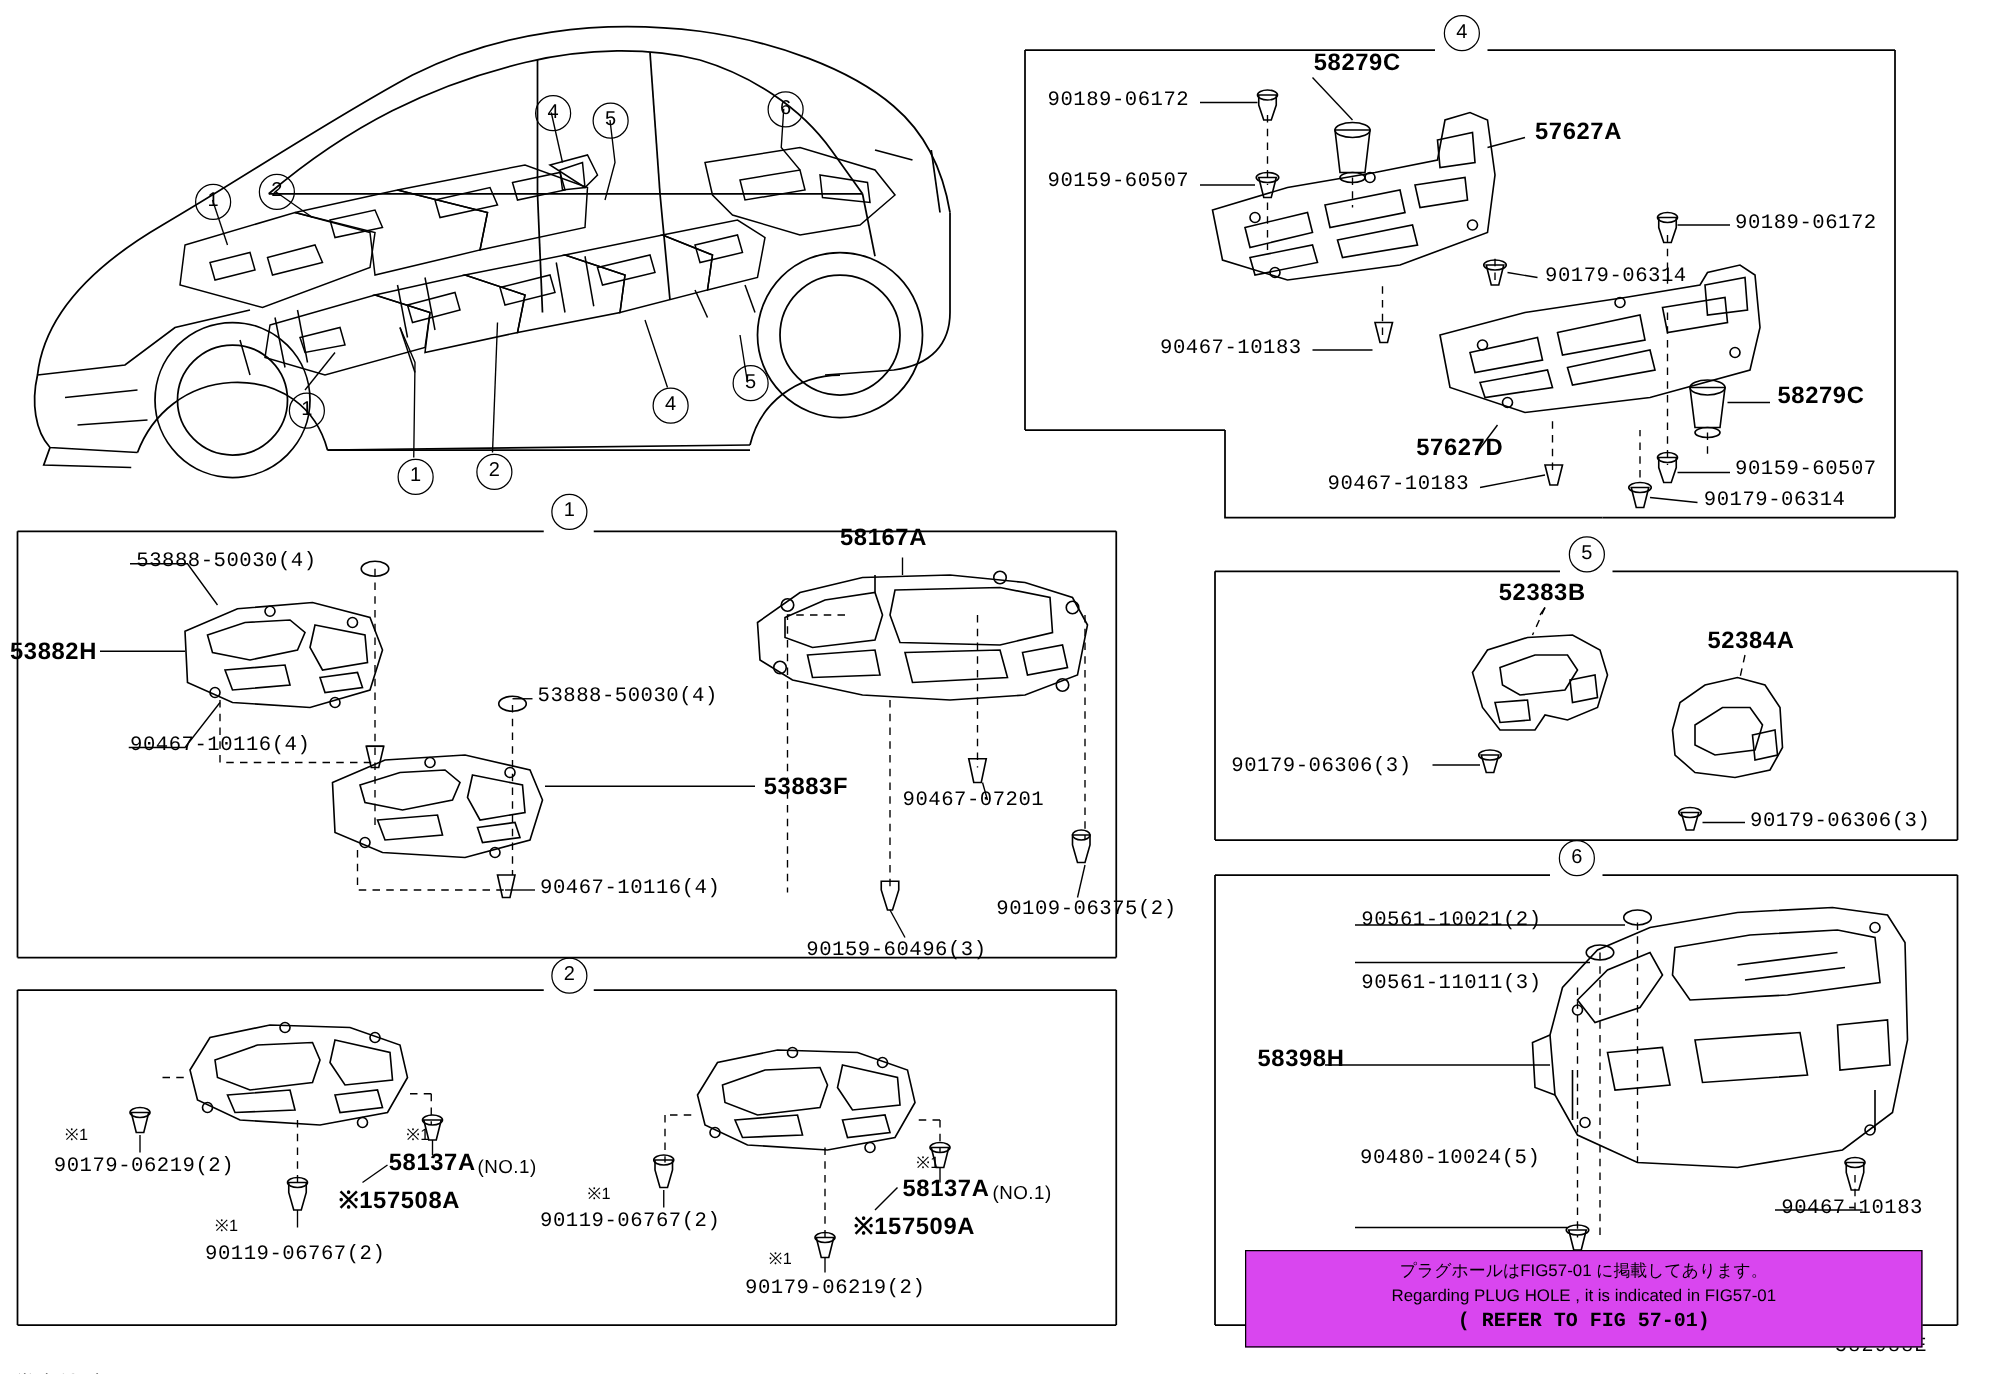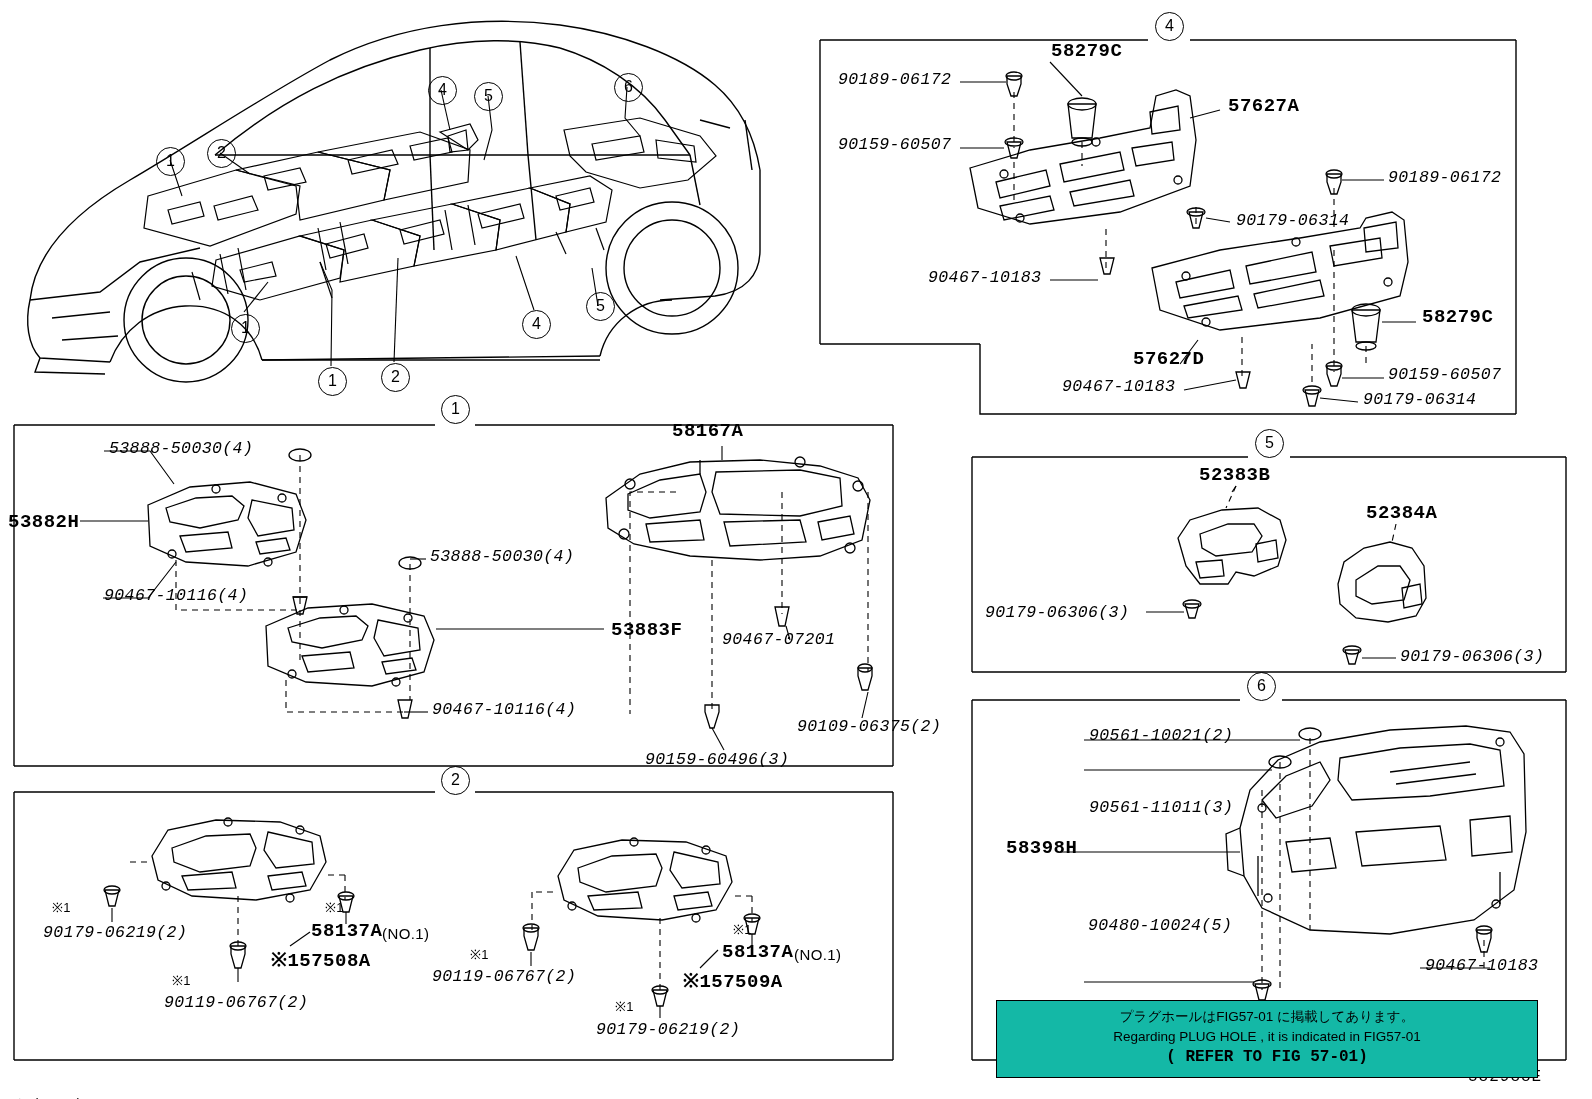--- a/index.html
+++ b/index.html
@@ -13,36 +13,36 @@
   }
   .diagram{position:absolute;left:0;top:0;width:1592px;height:1099px;}
   svg{position:absolute;left:0;top:0;width:1592px;height:1099px;}
   .lbl{
     position:absolute;
     font-size:17px;
     letter-spacing:0.4px;
     white-space:nowrap;
     font-family:"Liberation Sans", sans-serif;
   }
-  .lbl.mono{font-family:"Liberation Mono", monospace;font-size:16.5px;font-style:italic;}
-  .lbl.bold{font-weight:bold;font-size:19px;font-family:Liberation Mono, monospace;letter-spacing:0.5px;text-align:center;}
+  .lbl.mono{font-family:"Liberation Mono", monospace;font-size:16.5px;}
+  .lbl.bold{font-weight:bold;font-size:19px;font-family:Liberation Sans, sans-serif;letter-spacing:0.5px;text-align:center;}
   .circnum{
     position:absolute;
     width:27px;height:27px;
     border:1.6px solid #000;
     border-radius:50%;
     font-size:16px;
     line-height:25px;
     text-align:center;
     font-family:"Liberation Sans", sans-serif;
   }
   .note{
     position:absolute;
     border:1.6px solid #000;
-    background:#14b8a6;
+    background:#d946ef;
     padding:6px 10px 8px 10px;
     font-size:14px;
     line-height:1.45;
     text-align:center;
     font-family:"Liberation Sans", sans-serif;
   }
   .note .jp{font-size:13.5px;}
   .note .en{font-size:13.5px;}
   .note .ref{font-weight:bold;font-size:16px;font-family:"Liberation Mono", monospace;}
   .figcode{position:absolute;font-size:16px;font-family:"Liberation Mono", monospace;letter-spacing:1px;}
@@ -523,21 +523,21 @@
 <div class="lbl mono" style="left:1062px;top:377px;">90467-10183</div>
 <div class="lbl mono" style="left:1388px;top:365px;">90159-60507</div>
 <div class="lbl mono" style="left:1363px;top:390px;">90179-06314</div>
 
 <div class="lbl bold" style="left:1199px;top:464px;">52383B</div>
 <div class="lbl bold" style="left:1366px;top:502px;">52384A</div>
 <div class="lbl mono" style="left:985px;top:603px;">90179-06306(3)</div>
 <div class="lbl mono" style="left:1400px;top:647px;">90179-06306(3)</div>
 
 <div class="lbl mono" style="left:1089px;top:726px;">90561-10021(2)</div>
-<div class="lbl mono" style="left:1089px;top:798px;">90561-11011(3)</div>
+<div class="lbl mono" style="left:1089px;top:776px;">90561-11011(3)</div>
 <div class="lbl bold" style="left:1006px;top:837px;">58398H</div>
 <div class="lbl mono" style="left:1088px;top:916px;">90480-10024(5)</div>
 <div class="lbl mono" style="left:1425px;top:956px;">90467-10183</div>
 
 <div class="smallnote" style="left:14px;top:1068px;">※1(   -0911)</div>
 <div class="figcode" style="left:1468px;top:1068px;">582988E</div>
 
 <div class="note" style="left:996px;top:1000px;width:520px;">
   <div class="jp">プラグホールはFIG57-01 に掲載してあります。</div>
   <div class="en">Regarding PLUG HOLE , it is indicated in FIG57-01</div>

